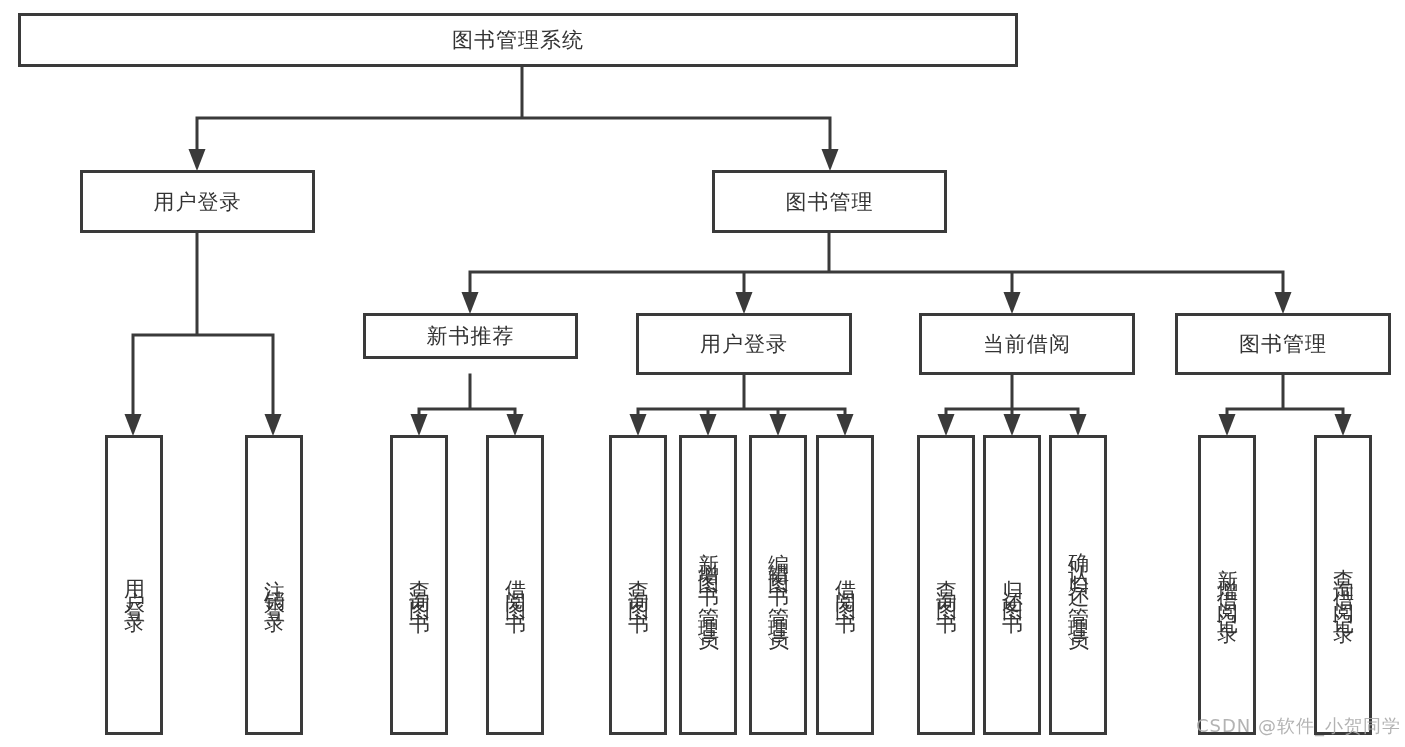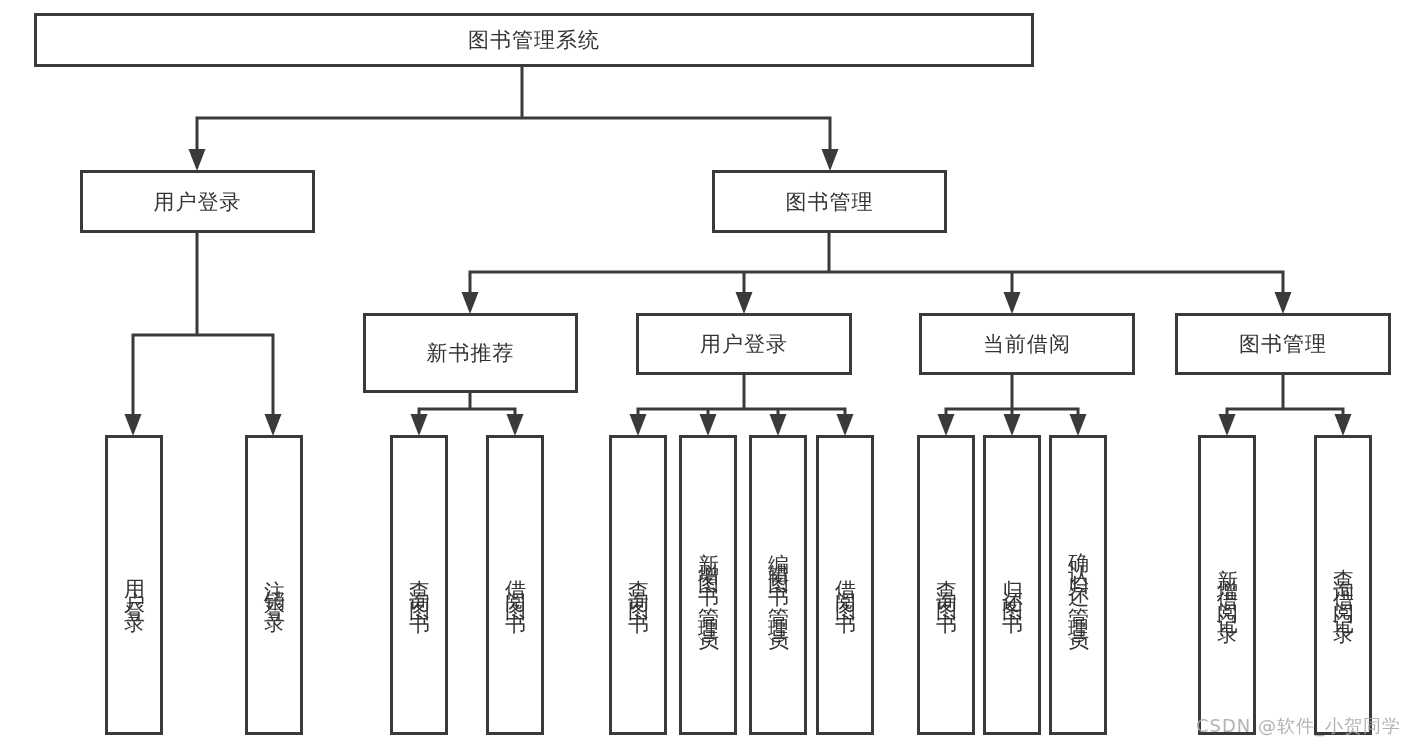--- a/index.html
+++ b/index.html
@@ -96,26 +96,26 @@
       <polygon points="769.5,414 786.5,414 778,436"></polygon>
       <polygon points="836.5,414 853.5,414 845,436"></polygon>
       <polygon points="937.5,414 954.5,414 946,436"></polygon>
       <polygon points="1003.5,414 1020.5,414 1012,436"></polygon>
       <polygon points="1069.5,414 1086.5,414 1078,436"></polygon>
       <polygon points="1218.5,414 1235.5,414 1227,436"></polygon>
       <polygon points="1334.5,414 1351.5,414 1343,436"></polygon>
     </g>
   </svg>
 
-  <div class="node" style="left:34px; top:13px; width:1000px; height:54px;">图书管理系统</div>
+  <div class="node" style="left:18px; top:13px; width:1000px; height:54px;">图书管理系统</div>
 
   <div class="node" style="left:80px; top:170px; width:235px; height:63px;">用户登录</div>
   <div class="node" style="left:712px; top:170px; width:235px; height:63px;text-align:right;">图书管理</div>
 
-  <div class="node" style="left:363px; top:313px; width:215px; height:80px;">新书推荐</div>
+  <div class="node" style="left:363px; top:313px; width:215px; height:46px;">新书推荐</div>
   <div class="node" style="left:636px; top:313px; width:216px; height:62px;">用户登录</div>
   <div class="node" style="left:904px; top:313px; width:216px; height:62px;margin-left:15px;">当前借阅</div>
   <div class="node" style="left:1175px; top:313px; width:216px; height:62px;">图书管理</div>
 
   <div class="node v" style="left:105px;">
     <span class="vt">用户登录</span>
   </div>
   <div class="node v" style="left:245px;">
     <span class="vt">注销登录</span>
   </div>

